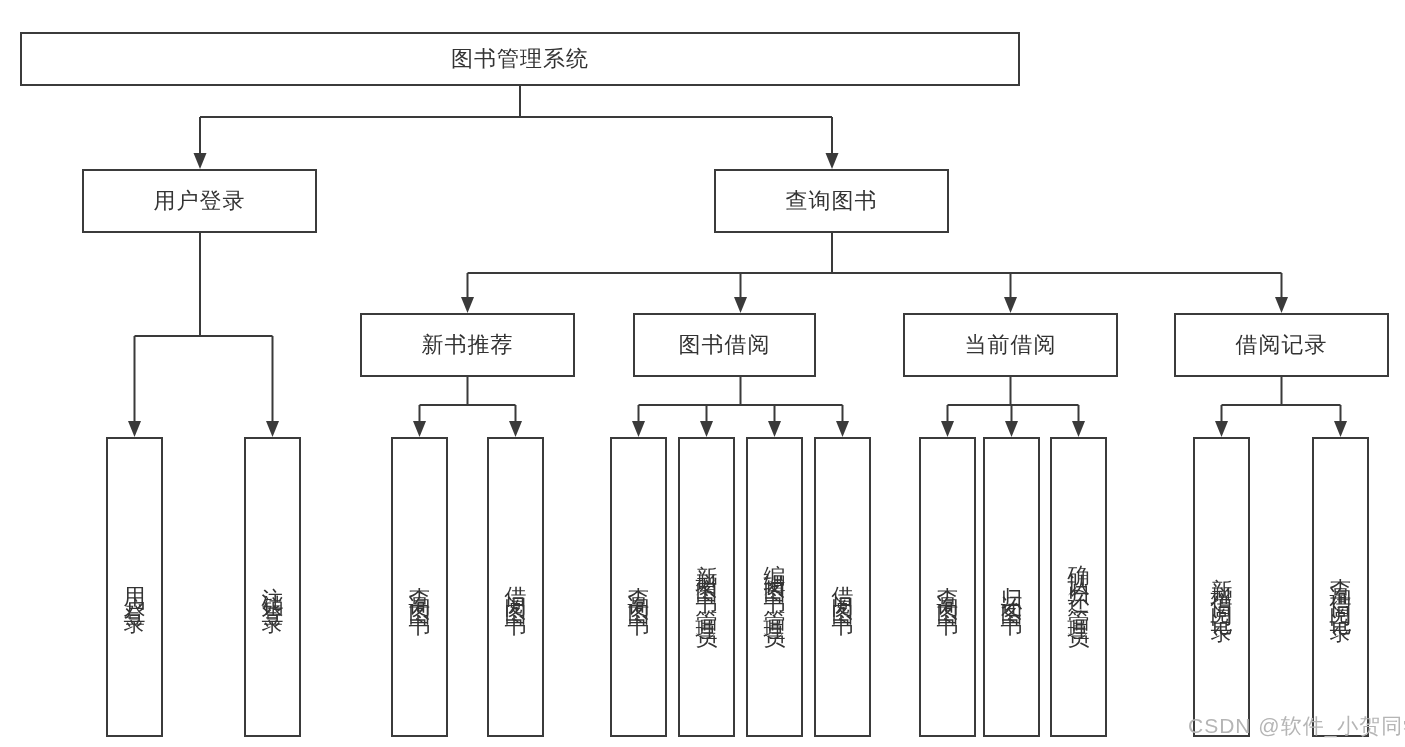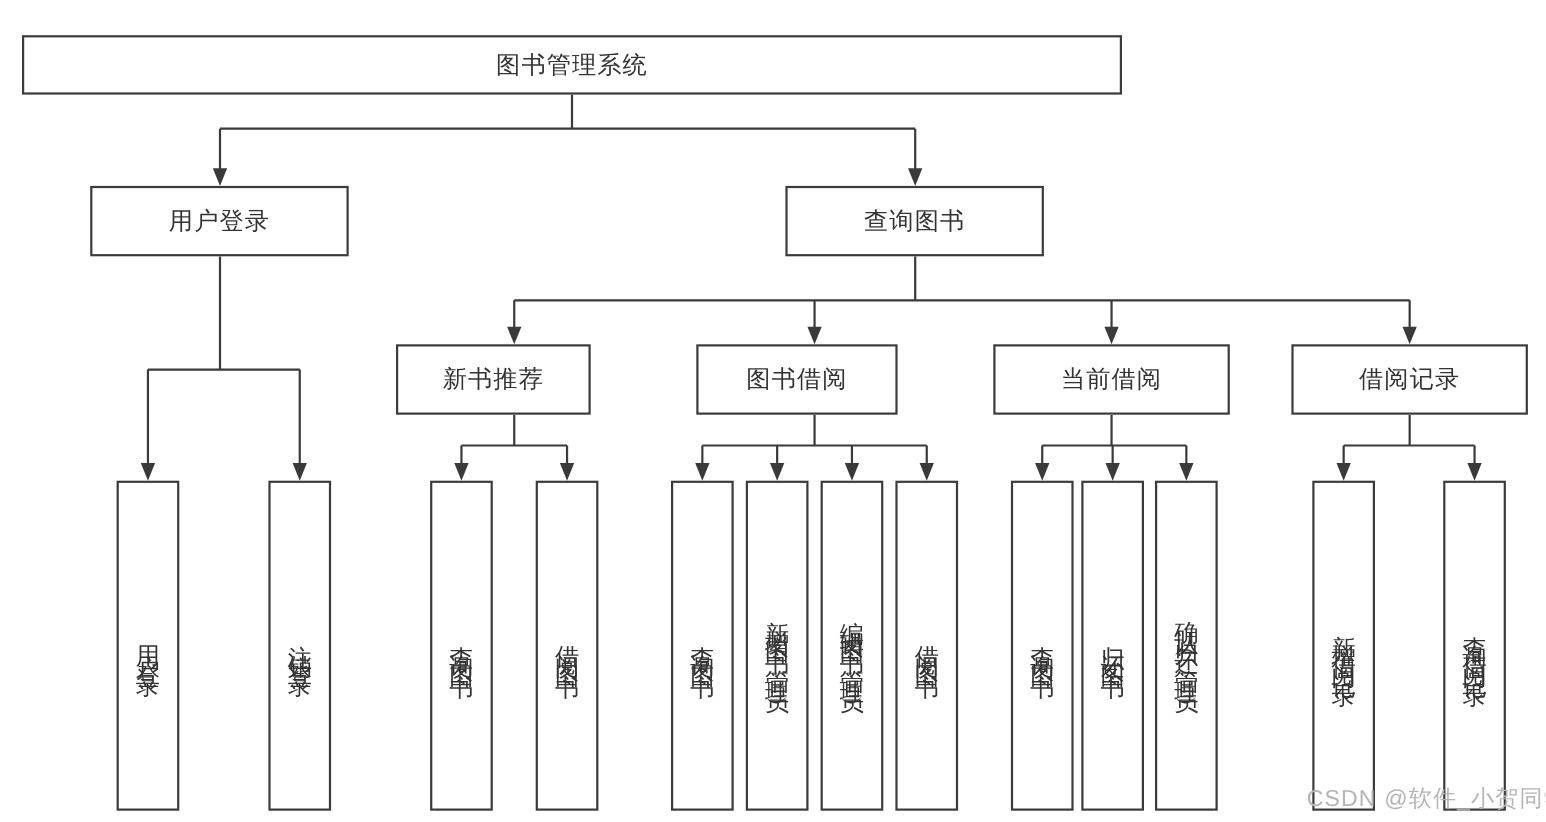--- a/index.html
+++ b/index.html
@@ -100,21 +100,21 @@
     <span>图书管理系统</span>
   </div>
 
   <div class="node" style="left:82px; top:169px; width:235px; height:64px;">
     <span>用户登录</span>
   </div>
   <div class="node" style="left:714px; top:169px; width:235px; height:64px;">
     <span>查询图书</span>
   </div>
 
-  <div class="node" style="left:360px; top:313px; width:177px; height:64px;">
+  <div class="node" style="left:360px; top:313px; width:215px; height:64px;">
     <span>新书推荐</span>
   </div>
   <div class="node" style="left:633px; top:313px; width:183px; height:64px;">
     <span>图书借阅</span>
   </div>
   <div class="node" style="left:903px; top:313px; width:215px; height:64px;">
     <span>当前借阅</span>
   </div>
   <div class="node" style="left:1174px; top:313px; width:215px; height:64px;">
     <span>借阅记录</span>

